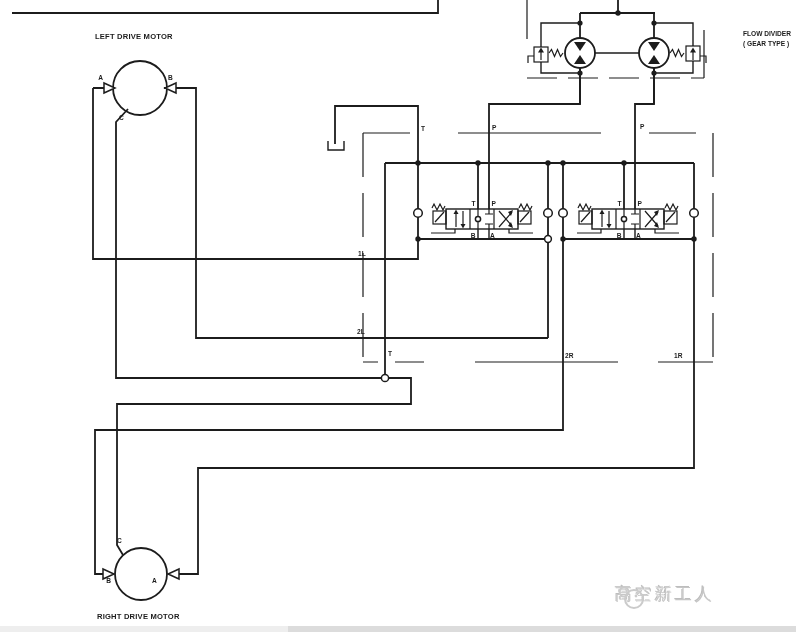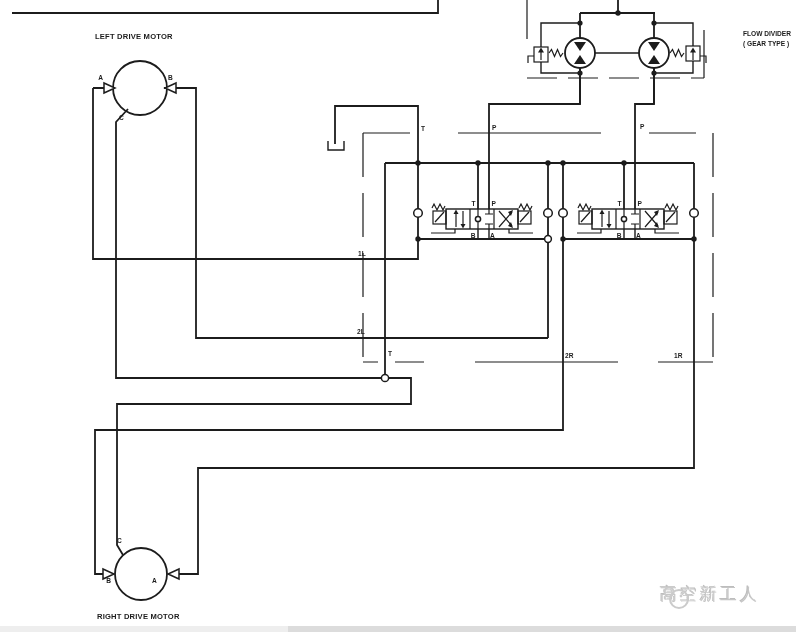--- a/index.html
+++ b/index.html
@@ -11,21 +11,21 @@
   svg{position:absolute;left:0;top:0;}
   .ln{stroke:var(--line);fill:none;stroke-width:1.8px;}
   .ln2{stroke:var(--line);fill:none;stroke-width:1.4px;}
   .thin{stroke:var(--line);fill:none;stroke-width:1.2px;}
   .dash{stroke:var(--line);fill:none;stroke-width:1.2px;}
   .dot{fill:var(--line);stroke:none;}
   .openc{fill:#ffffff;stroke:var(--line);stroke-width:1.5px;}
   .solid{fill:var(--line);stroke:none;}
   .lbl{fill:var(--line);font-family:"Liberation Sans",sans-serif;font-weight:700;font-size:6.6px;}
   .lbl8{fill:var(--line);font-family:"Liberation Sans",sans-serif;font-weight:700;font-size:7.6px;letter-spacing:.2px;}
-  .watermark{position:absolute;left:660px;top:583px;display:flex;align-items:center;
+  .watermark{position:absolute;left:615px;top:583px;display:flex;align-items:center;
              color:var(--wm);font-size:17px;letter-spacing:3px;
              text-shadow:1px 1px 0 #ffffff, -1px -1px 0 #bdbdbd;}
   .bottombar{position:absolute;left:0;top:626px;width:796px;height:6px;background:var(--bar-light);}
   .bottombar .dark{position:absolute;left:288px;top:0;right:0;height:6px;background:var(--bar-dark);}
 </style>
 </head>
 <body>
 
 <div class="stage">
 <svg width="796" height="632" viewBox="0 0 796 632">

